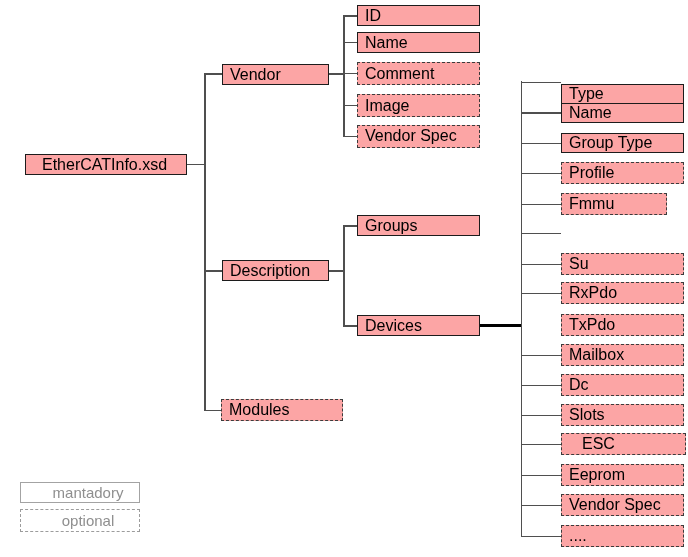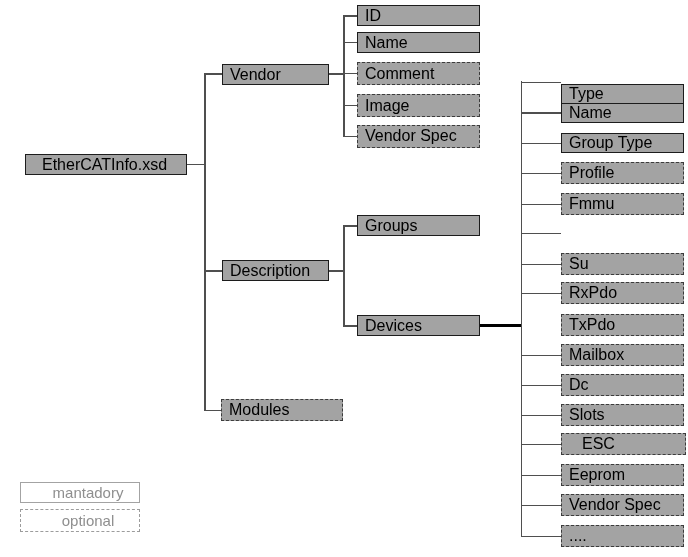--- a/index.html
+++ b/index.html
@@ -1,21 +1,21 @@
 <!DOCTYPE html>
 <html><head>
 <meta charset="utf-8">
 <style>
   html,body{margin:0;padding:0;background:#ffffff;}
   #stage{
     position:relative;width:688px;height:557px;background:#ffffff;
     font-family:"Liberation Sans","DejaVu Sans",sans-serif;overflow:hidden;
   }
   .box{
-    position:absolute;background:#a3a3a3;color:#000000;
+    position:absolute;background:#fca5a5;color:#000000;
     font-size:16px;line-height:1;display:flex;align-items:center;
     padding-left:7px;box-sizing:border-box;white-space:nowrap;
   }
   .solid{border:1.5px solid #1c1c1c;}
   .dashed{border:1.5px dashed #3c3c3c;}
   .hline,.vline{position:absolute;background:#4f4f4f;}
   .thick{position:absolute;background:#000000;}
   .legendbox{
     position:absolute;background:#ffffff;color:#8f8f8f;
     font-size:15px;display:flex;align-items:center;justify-content:center;
@@ -78,21 +78,21 @@
   <div class="box dashed" style="left:357px;top:94px;width:123px;height:23px;">Image</div>
   <div class="box dashed" style="left:357px;top:124.5px;width:123px;height:23px;">Vendor Spec</div>
 
   <div class="box solid" style="left:357px;top:215px;width:123px;height:21px;">Groups</div>
   <div class="box solid" style="left:357px;top:315px;width:123px;height:21px;">Devices</div>
 
   <div class="box solid" style="left:561px;top:72px;width:123px;height:20px;margin-top:12px;">Type</div>
   <div class="box solid" style="left:561px;top:102.5px;width:123px;height:20px;">Name</div>
   <div class="box solid" style="left:561px;top:133px;width:123px;height:20px;">Group Type</div>
   <div class="box dashed" style="left:561px;top:162px;width:123px;height:22px;">Profile</div>
-  <div class="box dashed" style="left:561px;top:193px;width:123px;height:22px;">Fmmu</div>
+  <div class="box dashed" style="left:561px;top:193px;width:106px;height:22px;">Fmmu</div>
   <div class="box dashed" style="left:561px;top:253px;width:123px;height:22px;">Su</div>
   <div class="box dashed" style="left:561px;top:282px;width:123px;height:22px;">RxPdo</div>
   <div class="box dashed" style="left:561px;top:314px;width:123px;height:22px;">TxPdo</div>
   <div class="box dashed" style="left:561px;top:344px;width:123px;height:22px;">Mailbox</div>
   <div class="box dashed" style="left:561px;top:374px;width:123px;height:22px;">Dc</div>
   <div class="box dashed" style="left:561px;top:404px;width:123px;height:22px;">Slots</div>
   <div class="box dashed" style="left:561px;top:433px;width:125px;height:22px;padding-left:20px;">ESC</div>
   <div class="box dashed" style="left:561px;top:464px;width:123px;height:22px;">Eeprom</div>
   <div class="box dashed" style="left:561px;top:494px;width:123px;height:22px;">Vendor Spec</div>
   <div class="box dashed" style="left:561px;top:525px;width:123px;height:22px;">....</div>

